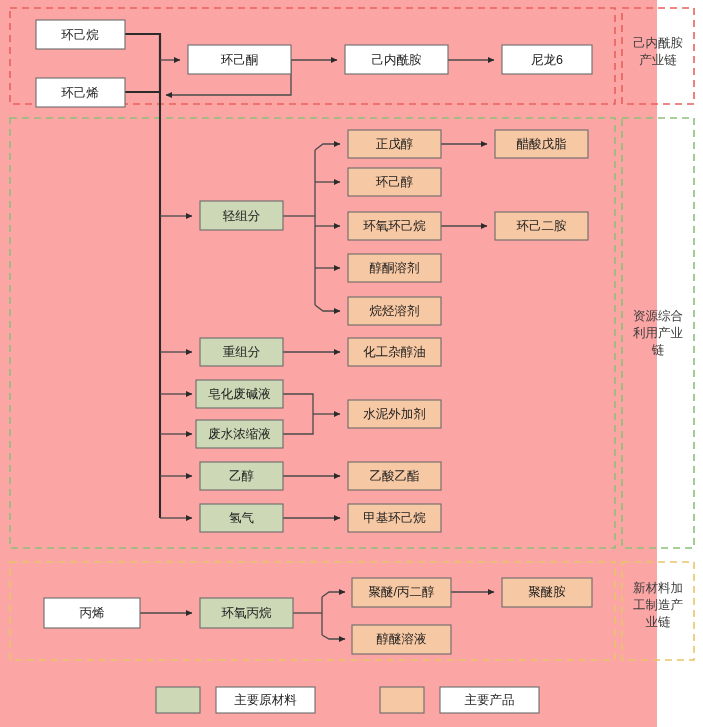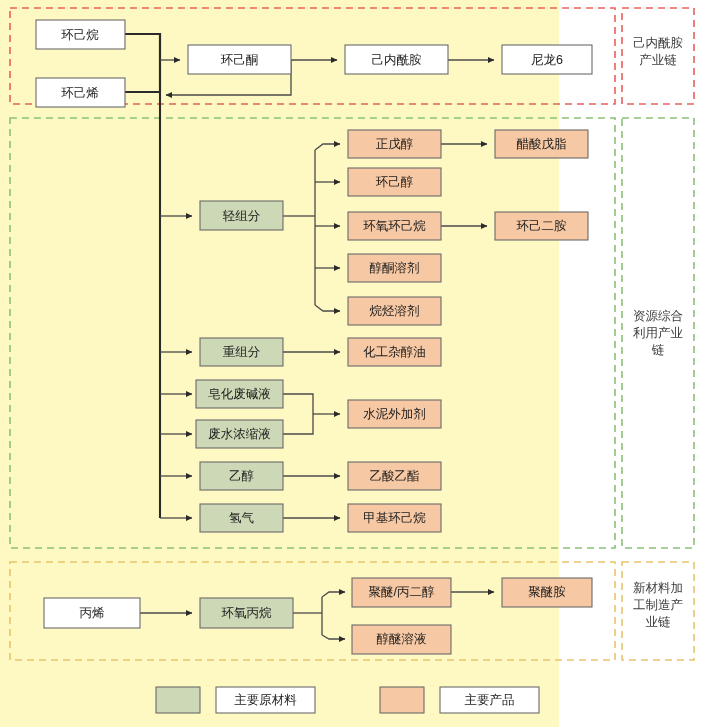--- a/index.html
+++ b/index.html
@@ -1,21 +1,21 @@
 <!DOCTYPE html>
 <html><head>
 <meta charset="utf-8">
 <style>
   html,body{margin:0;padding:0;background:#ffffff;}
   body{
     width:703px;height:727px;
     font-family:"Liberation Sans","DejaVu Sans",sans-serif;
     overflow:hidden;
   }
-  #stage{position:relative;width:559px;height:727px;background:#fef9c3;}
+  #stage{position:relative;width:657px;height:727px;background:#fca5a5;}
   svg#canvas{position:absolute;left:0;top:0;width:703px;height:727px;}
 
   .panel{fill:none;stroke-width:1.6;}
   .panel-red{stroke:#e8615c;stroke-dasharray:7 5;}
   .panel-green{stroke:#8cc07a;stroke-dasharray:7 5;}
   .panel-yellow{stroke:#e8c56a;stroke-dasharray:7 5;}
 
   .nodebox{stroke:#6b6b6b;stroke-width:1.1;}
   .fill-white{fill:#ffffff;}
   .fill-green{fill:#ccd8b6;}

